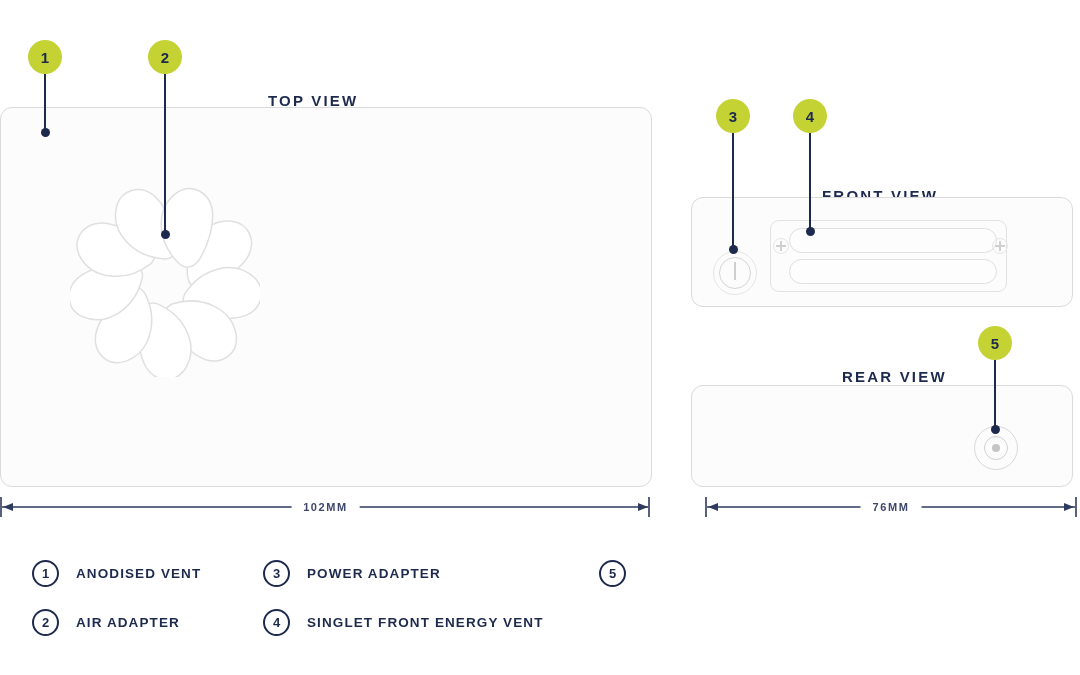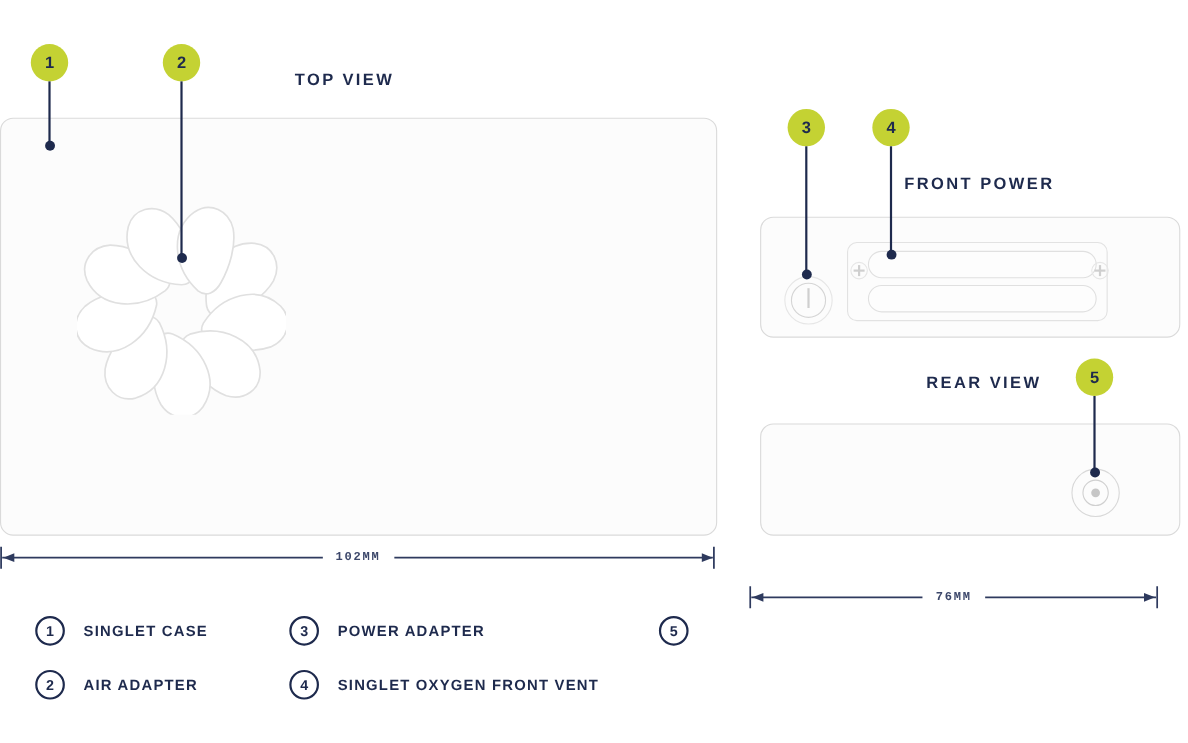--- a/index.html
+++ b/index.html
@@ -4,21 +4,21 @@
 <style>
   html,body{margin:0;padding:0;background:#ffffff;}
   .stage{
     position:relative;width:1080px;height:675px;background:#ffffff;overflow:hidden;
     font-family:"Liberation Sans",sans-serif;color:#1e2a4d;
   }
   .abs{position:absolute;}
 
   
   .view-title{
-    position:absolute;font-size:15px;font-weight:bold;letter-spacing:2.2px;color:#1e2a4d;white-space:nowrap;
+    position:absolute;font-size:15px;font-weight:bold;letter-spacing:2.2px;color:#1e2a4d;white-space:nowrap;margin-top:28px;
   }
 
   
   .panel{
     position:absolute;background:#fcfcfc;border:1.5px solid #dadada;border-radius:12px;box-sizing:border-box;
   }
 
   
   .callout{position:absolute;display:flex;flex-direction:column;align-items:center;width:34px;}
   .callout-badge{
@@ -32,21 +32,21 @@
   .ring{position:absolute;border-radius:50%;box-sizing:border-box;}
   .power-line{position:absolute;width:2px;background:#cfcfcf;}
   .vent-outer{position:absolute;border:1.5px solid #e2e2e2;border-radius:9px;box-sizing:border-box;background:#fcfcfc;}
   .vent-slot{position:absolute;border:1.5px solid #e0e0e0;border-radius:13px;box-sizing:border-box;background:#fdfdfd;}
   .screw{position:absolute;width:16px;height:16px;border:1px solid #e6e6e6;border-radius:50%;box-sizing:border-box;}
   .screw::before{content:"";position:absolute;left:2px;right:2px;top:50%;height:1.5px;margin-top:-1px;background:#cfcfcf;}
   .screw::after{content:"";position:absolute;top:2px;bottom:2px;left:50%;width:1.5px;margin-left:-1px;background:#cfcfcf;}
   .socket-dot{position:absolute;border-radius:50%;background:#c6c6c6;}
 
   
-  .dimension{position:absolute;height:26px;font-family:Liberation Mono, monospace;}
+  .dimension{position:absolute;height:26px;}
   .dimension svg{position:absolute;left:0;top:0;}
   .dim-label{
     position:absolute;left:50%;top:13px;transform:translate(-50%,-50%);
     background:#ffffff;padding:0 12px;font-size:11px;font-weight:bold;letter-spacing:1.6px;color:#3c476a;white-space:nowrap;
   }
 
   
   .legend-item{position:absolute;display:flex;align-items:center;gap:17px;}
   .legend-num{
     width:27px;height:27px;border:2px solid #1e2a4d;border-radius:50%;box-sizing:border-box;
@@ -70,21 +70,21 @@
       <path transform="rotate(80)" d="M 24 -4 C 20 -36 40 -66 70 -64 C 88 -62 96 -44 88 -28 C 80 -14 62 -2 46 4 C 36 8 26 6 24 -4 Z"></path>
       <path transform="rotate(120)" d="M 24 -4 C 20 -36 40 -66 70 -64 C 88 -62 96 -44 88 -28 C 80 -14 62 -2 46 4 C 36 8 26 6 24 -4 Z"></path>
       <path transform="rotate(160)" d="M 24 -4 C 20 -36 40 -66 70 -64 C 88 -62 96 -44 88 -28 C 80 -14 62 -2 46 4 C 36 8 26 6 24 -4 Z"></path>
       <path transform="rotate(200)" d="M 24 -4 C 20 -36 40 -66 70 -64 C 88 -62 96 -44 88 -28 C 80 -14 62 -2 46 4 C 36 8 26 6 24 -4 Z"></path>
       <path transform="rotate(240)" d="M 24 -4 C 20 -36 40 -66 70 -64 C 88 -62 96 -44 88 -28 C 80 -14 62 -2 46 4 C 36 8 26 6 24 -4 Z"></path>
       <path transform="rotate(280)" d="M 24 -4 C 20 -36 40 -66 70 -64 C 88 -62 96 -44 88 -28 C 80 -14 62 -2 46 4 C 36 8 26 6 24 -4 Z"></path>
       <path transform="rotate(320)" d="M 24 -4 C 20 -36 40 -66 70 -64 C 88 -62 96 -44 88 -28 C 80 -14 62 -2 46 4 C 36 8 26 6 24 -4 Z"></path>
     </g>
   </svg>
 
-  <div class="view-title" style="left:822px;top:159px;">FRONT POWER</div>
+  <div class="view-title" style="left:822px;top:159px;">FRONT VIEW</div>
 
   <div class="panel" style="left:691px;top:197px;width:382px;height:110px;"></div>
 
   <div class="ring" style="left:713px;top:251px;width:44px;height:44px;border:1.5px solid #e6e6e6;"></div>
   <div class="ring" style="left:719px;top:257px;width:32px;height:32px;border:1.5px solid #d5d5d5;"></div>
   <div class="power-line" style="left:734px;top:262px;height:18px;"></div>
 
   <div class="vent-outer" style="left:770px;top:220px;width:237px;height:72px;"></div>
   <div class="vent-slot" style="left:789px;top:228px;width:208px;height:25px;"></div>
   <div class="vent-slot" style="left:789px;top:259px;width:208px;height:25px;"></div>
@@ -135,50 +135,50 @@
         <line x1="1" y1="3" x2="1" y2="23"></line>
         <line x1="649" y1="3" x2="649" y2="23"></line>
         <line x1="2" y1="13" x2="648" y2="13"></line>
         <polygon points="13,9 3,13 13,17" stroke="none"></polygon>
         <polygon points="638,9 648,13 638,17" stroke="none"></polygon>
       </g>
     </svg>
     <span class="dim-label">102MM</span>
   </div>
 
-  <div class="dimension" style="left:681px;top:494px;width:372px;margin-top:36px;">
+  <div class="dimension" style="left:705px;top:494px;width:372px;">
     <svg width="372" height="26" viewBox="0 0 372 26">
       <g stroke="#2e3a5e" stroke-width="1.6" fill="#2e3a5e">
         <line x1="1" y1="3" x2="1" y2="23"></line>
         <line x1="371" y1="3" x2="371" y2="23"></line>
         <line x1="2" y1="13" x2="370" y2="13"></line>
         <polygon points="13,9 3,13 13,17" stroke="none"></polygon>
         <polygon points="359,9 369,13 359,17" stroke="none"></polygon>
       </g>
     </svg>
     <span class="dim-label">76MM</span>
   </div>
 
   <div class="legend-item" style="left:32px;top:560px;">
     <div class="legend-num">1</div>
-    <div class="legend-label">SINGLET CASE</div>
+    <div class="legend-label">ANODISED VENT</div>
   </div>
 
   <div class="legend-item" style="left:263px;top:560px;">
     <div class="legend-num">3</div>
     <div class="legend-label">POWER ADAPTER</div>
   </div>
 
   <div class="legend-item" style="left:599px;top:560px;">
     <div class="legend-num">5</div>
   </div>
 
   <div class="legend-item" style="left:32px;top:609px;">
     <div class="legend-num">2</div>
     <div class="legend-label">AIR ADAPTER</div>
   </div>
 
   <div class="legend-item" style="left:263px;top:609px;">
     <div class="legend-num">4</div>
-    <div class="legend-label">SINGLET OXYGEN FRONT VENT</div>
+    <div class="legend-label">SINGLET FRONT ENERGY VENT</div>
   </div>
 
 </div>
 
 </body></html>

